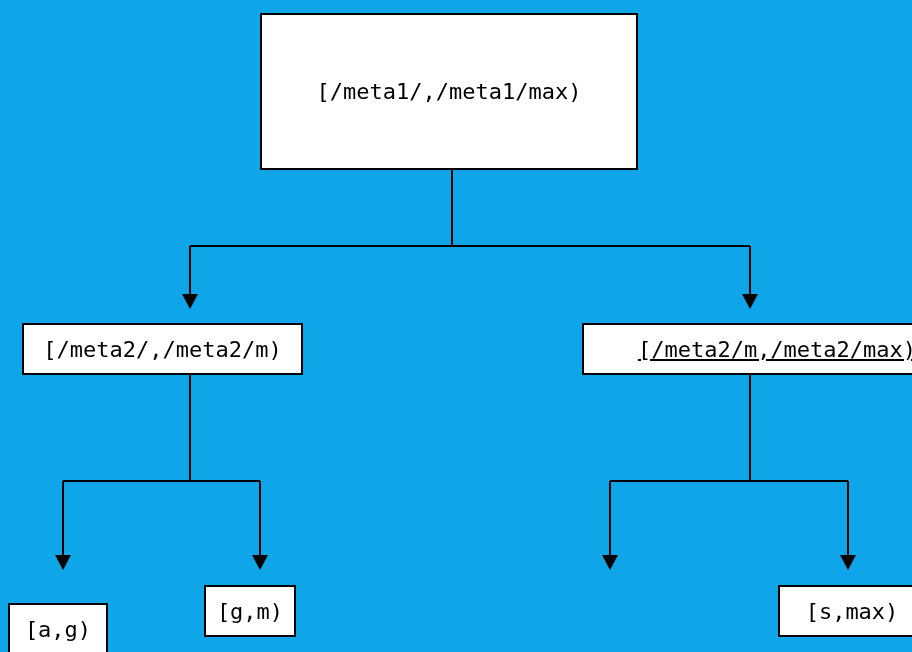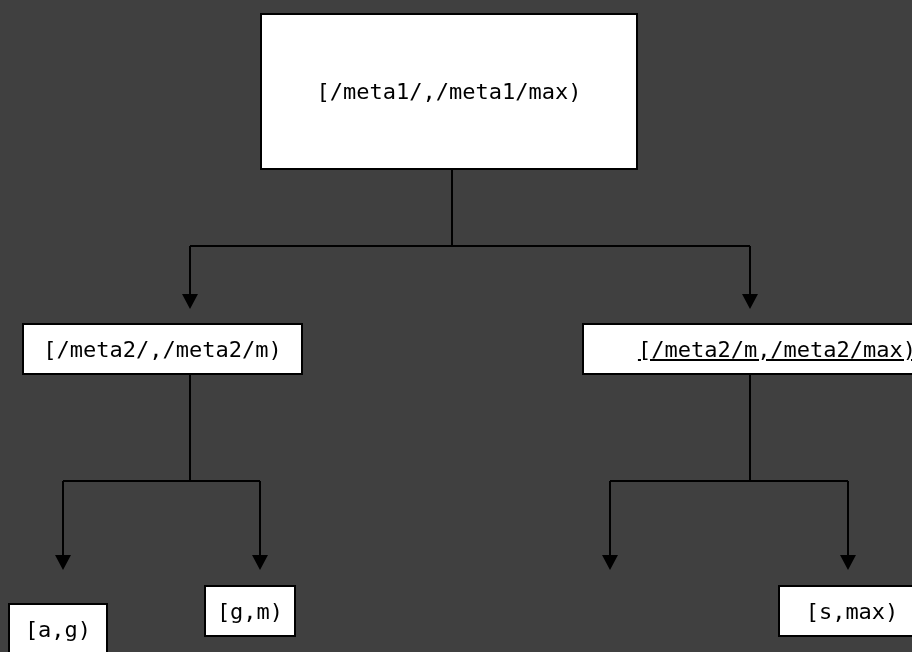--- a/index.html
+++ b/index.html
@@ -4,21 +4,21 @@
 <style>
   html, body {
     margin: 0;
     padding: 0;
     background: #ffffff;
   }
   #canvas {
     position: relative;
     width: 912px;
     height: 652px;
-    background: #404040;
+    background: #0ea5e9;
     font-family: "DejaVu Sans Mono", "Liberation Mono", monospace;
     overflow: hidden;
   }
   #edges {
     position: absolute;
     left: 0;
     top: 0;
     width: 912px;
     height: 652px;
   }

